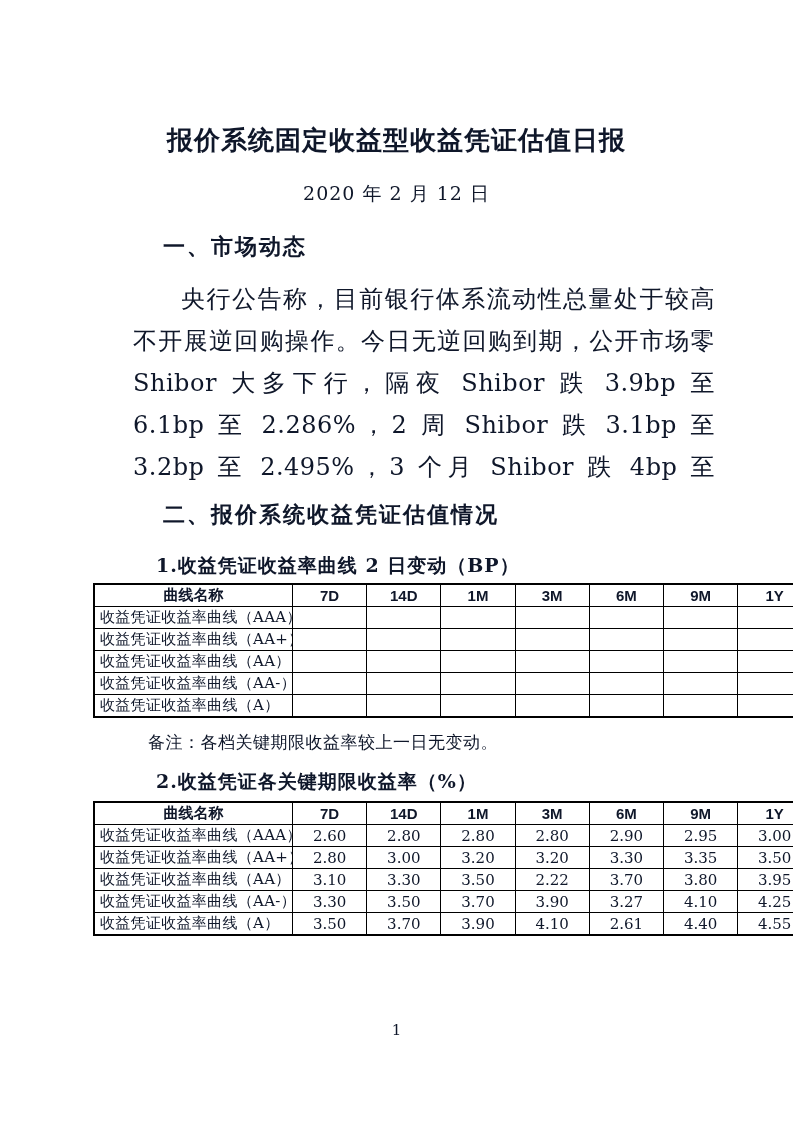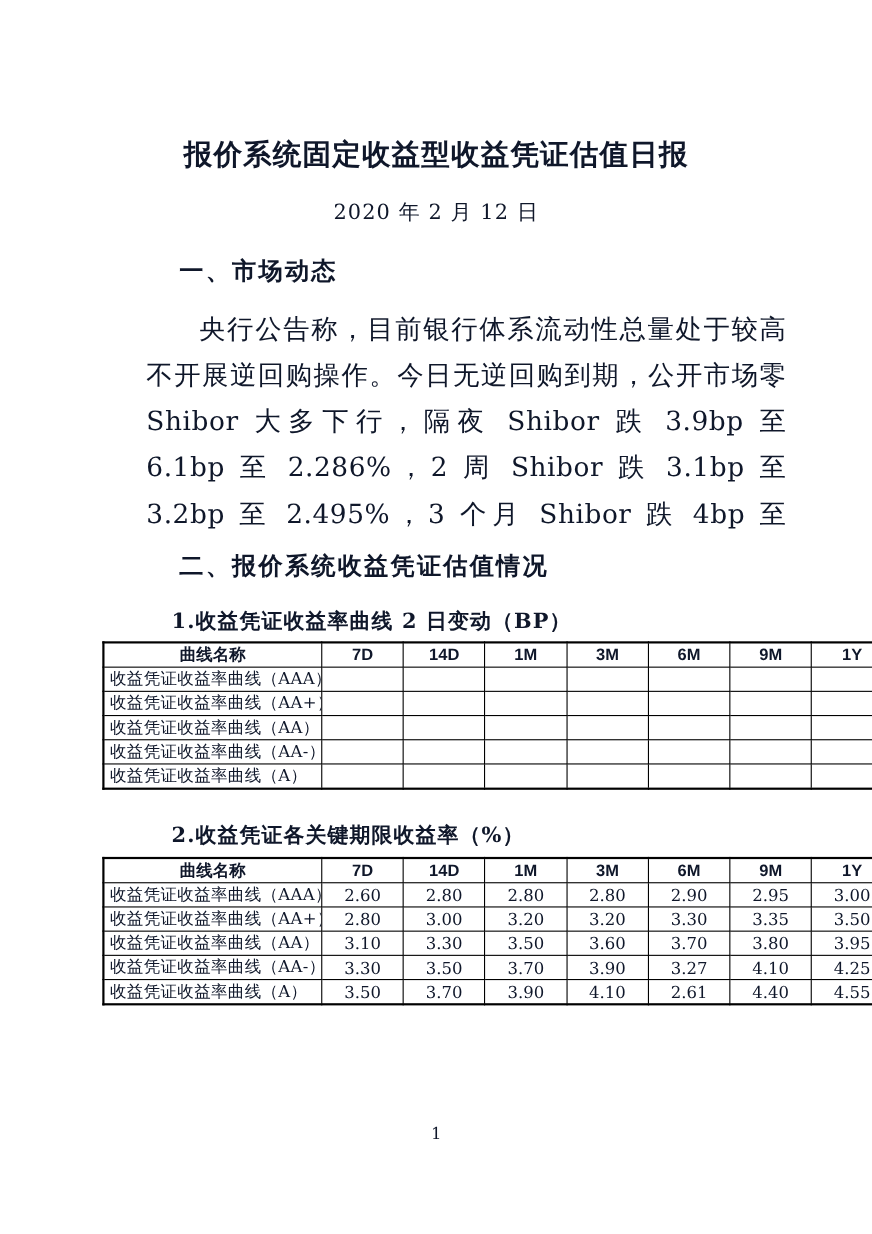--- a/index.html
+++ b/index.html
@@ -60,21 +60,21 @@
   .para-line.first { text-indent: 2em; }
   .para-line.last { text-align-last: left; }
   .tbl-title {
     margin: 22px 0 0 63px;
     font-weight: bold;
     font-size: 19px;
     line-height: 27px;
     letter-spacing: 1px;
     white-space: nowrap;
   }
-  .tbl-title.t2 { margin-top: 28px; }
+  .tbl-title.t2 { margin-top: 15px; }
   table.data-table {
     margin-top: 4px;
     width: 720px;
     border-collapse: collapse;
     table-layout: fixed;
     border: 2px solid #000000;
   }
   table.data-table.t2 { margin-top: 6px; }
   .data-table th, .data-table td {
     border: 1px solid #000000;
@@ -197,20 +197,21 @@
             <td class="value-cell"></td>
             <td class="value-cell"></td>
             <td class="value-cell"></td>
             <td class="value-cell"></td>
             <td class="value-cell"></td>
             <td class="value-cell"></td>
           </tr>
         </tbody>
       </table>
 
+    <div class="note">备注：各档关键期限收益率较上一日无变动。</div>
 
     <div class="tbl-title t2">2.收益凭证各关键期限收益率（%）</div>
 
     <table class="data-table t2" data-table="valuation_section.table2">
         <thead>
           <tr>
             <th class="name-col">曲线名称</th>
             <th class="val-col">7D</th>
             <th class="val-col">14D</th>
             <th class="val-col">1M</th>
@@ -239,21 +240,21 @@
             <td class="value-cell">3.20</td>
             <td class="value-cell">3.30</td>
             <td class="value-cell">3.35</td>
             <td class="value-cell">3.50</td>
           </tr>
           <tr>
             <td class="name-cell">收益凭证收益率曲线（AA）</td>
             <td class="value-cell">3.10</td>
             <td class="value-cell">3.30</td>
             <td class="value-cell">3.50</td>
-            <td class="value-cell">3.60</td>
+            <td class="value-cell">2.22</td>
             <td class="value-cell">3.70</td>
             <td class="value-cell">3.80</td>
             <td class="value-cell">3.95</td>
           </tr>
           <tr>
             <td class="name-cell">收益凭证收益率曲线（AA-）</td>
             <td class="value-cell">3.30</td>
             <td class="value-cell">3.50</td>
             <td class="value-cell">3.70</td>
             <td class="value-cell">3.90</td>

